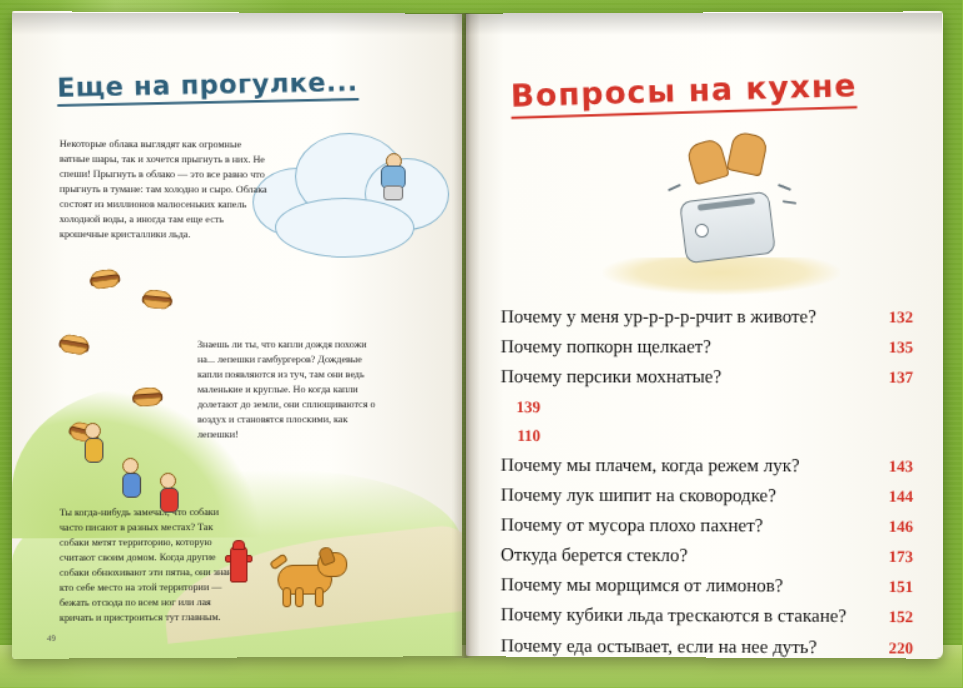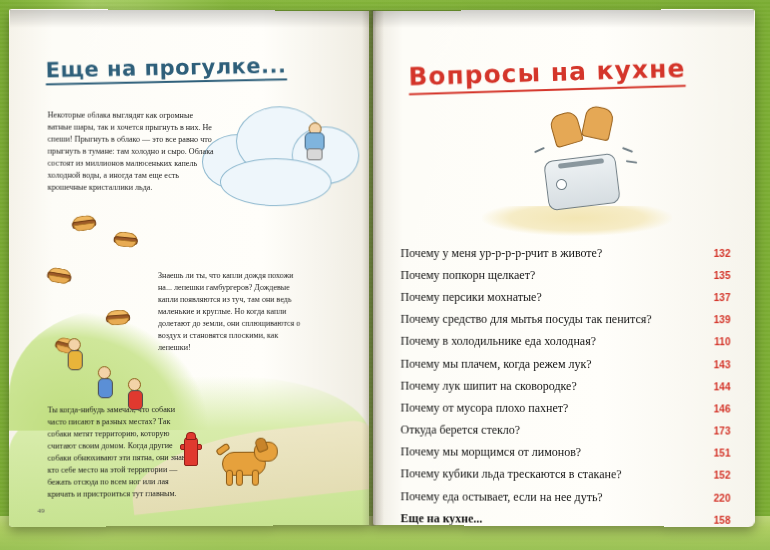--- a/index.html
+++ b/index.html
@@ -184,25 +184,25 @@
   }
 
   
   .toc{position:absolute;left:28px;top:232px;width:330px;}
   .toc-row{
     display:flex;align-items:baseline;justify-content:space-between;
     padding:3.6px 0;
   }
   .toc-label{
     font-family:"Liberation Serif", serif;
-    font-size:12px;color:#121212;white-space:nowrap;
+    font-size:15px;color:#121212;white-space:nowrap;
   }
   .toc-page{
-    font-family:Liberation Sans, sans-serif;
-    font-size:10px;color:#d4352a;font-weight:bold;
+    font-family:Liberation Serif, serif;
+    font-size:13px;color:#d4352a;font-weight:bold;
     margin-left:10px;min-width:22px;text-align:right;
   }
   .toc-row.last .toc-label{padding-left:0;font-weight:bold;}
 </style>
 </head>
 <body>
 
 <div class="scene">
 
   <div class="table-bg"></div>
@@ -319,25 +319,23 @@
         </div>
         <div class="toc-row">
           <span class="toc-label">Почему попкорн щелкает?</span>
           <span class="toc-page">135</span>
         </div>
         <div class="toc-row">
           <span class="toc-label">Почему персики мохнатые?</span>
           <span class="toc-page">137</span>
         </div>
         <div class="toc-row">
-          <span class="toc-label">Почему средство для мытья посуды так пенится?</span>
           <span class="toc-page">139</span>
         </div>
         <div class="toc-row">
-          <span class="toc-label">Почему в холодильнике еда холодная?</span>
           <span class="toc-page">110</span>
         </div>
         <div class="toc-row">
           <span class="toc-label">Почему мы плачем, когда режем лук?</span>
           <span class="toc-page">143</span>
         </div>
         <div class="toc-row">
           <span class="toc-label">Почему лук шипит на сковородке?</span>
           <span class="toc-page">144</span>
         </div>

